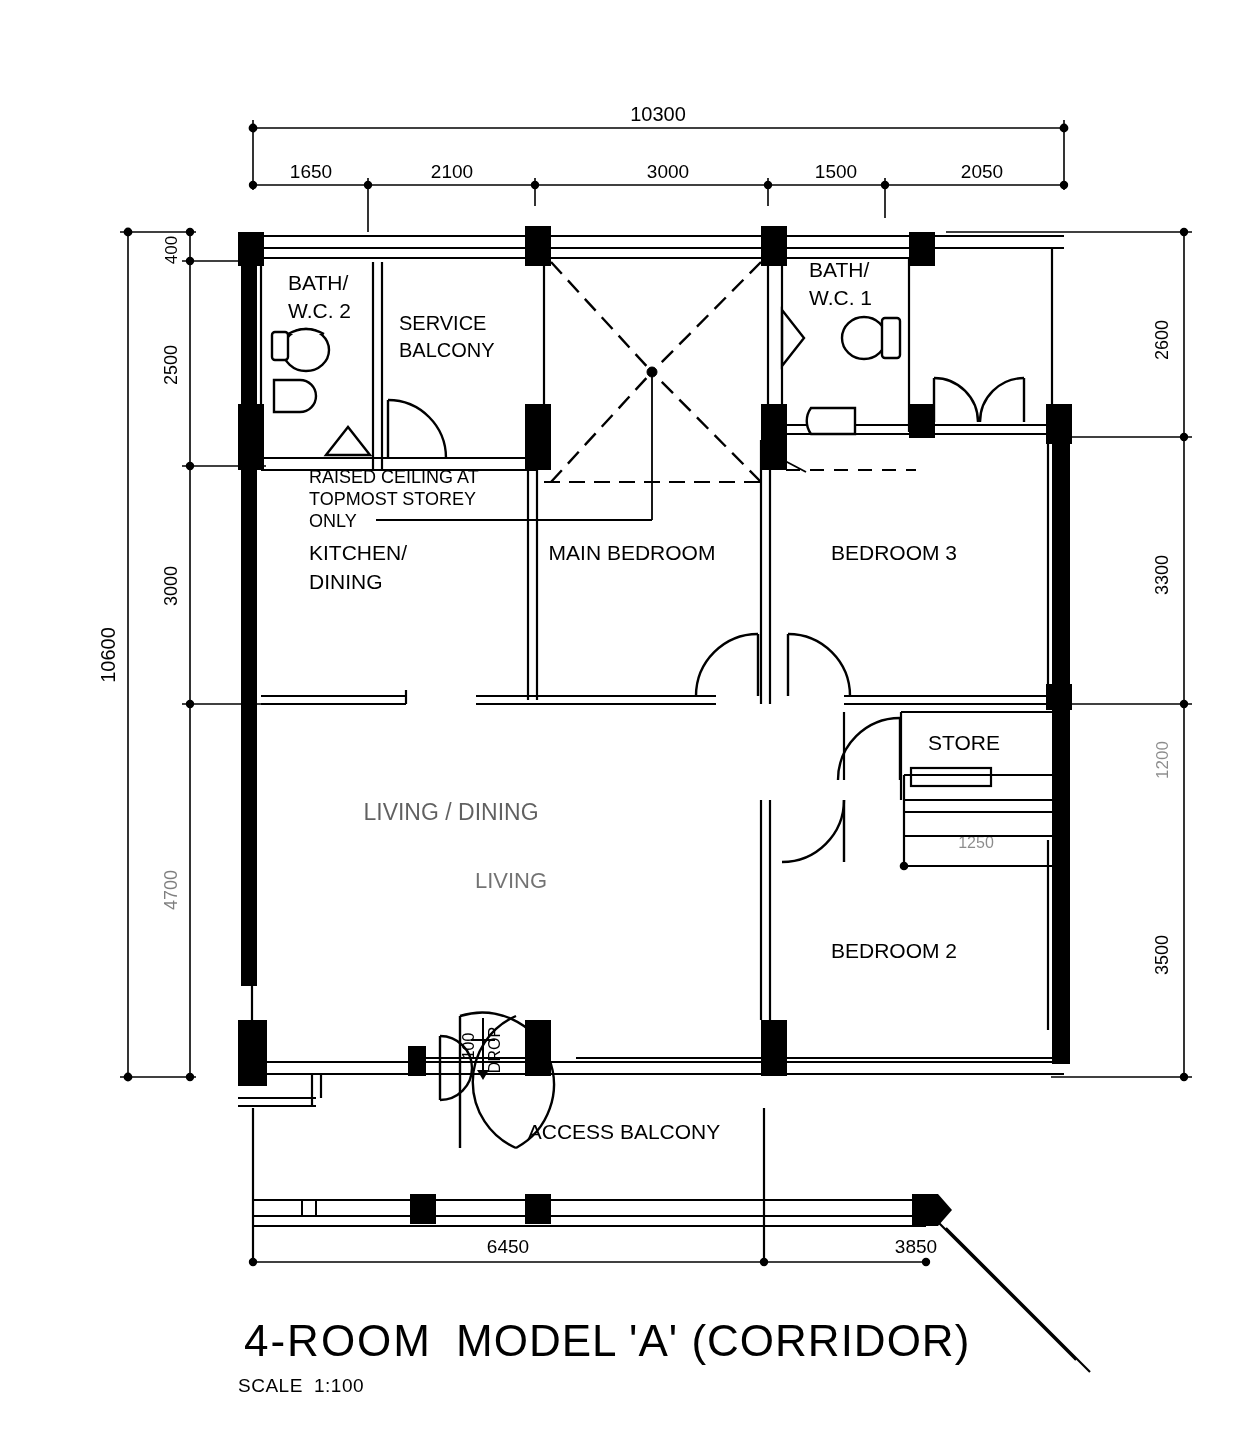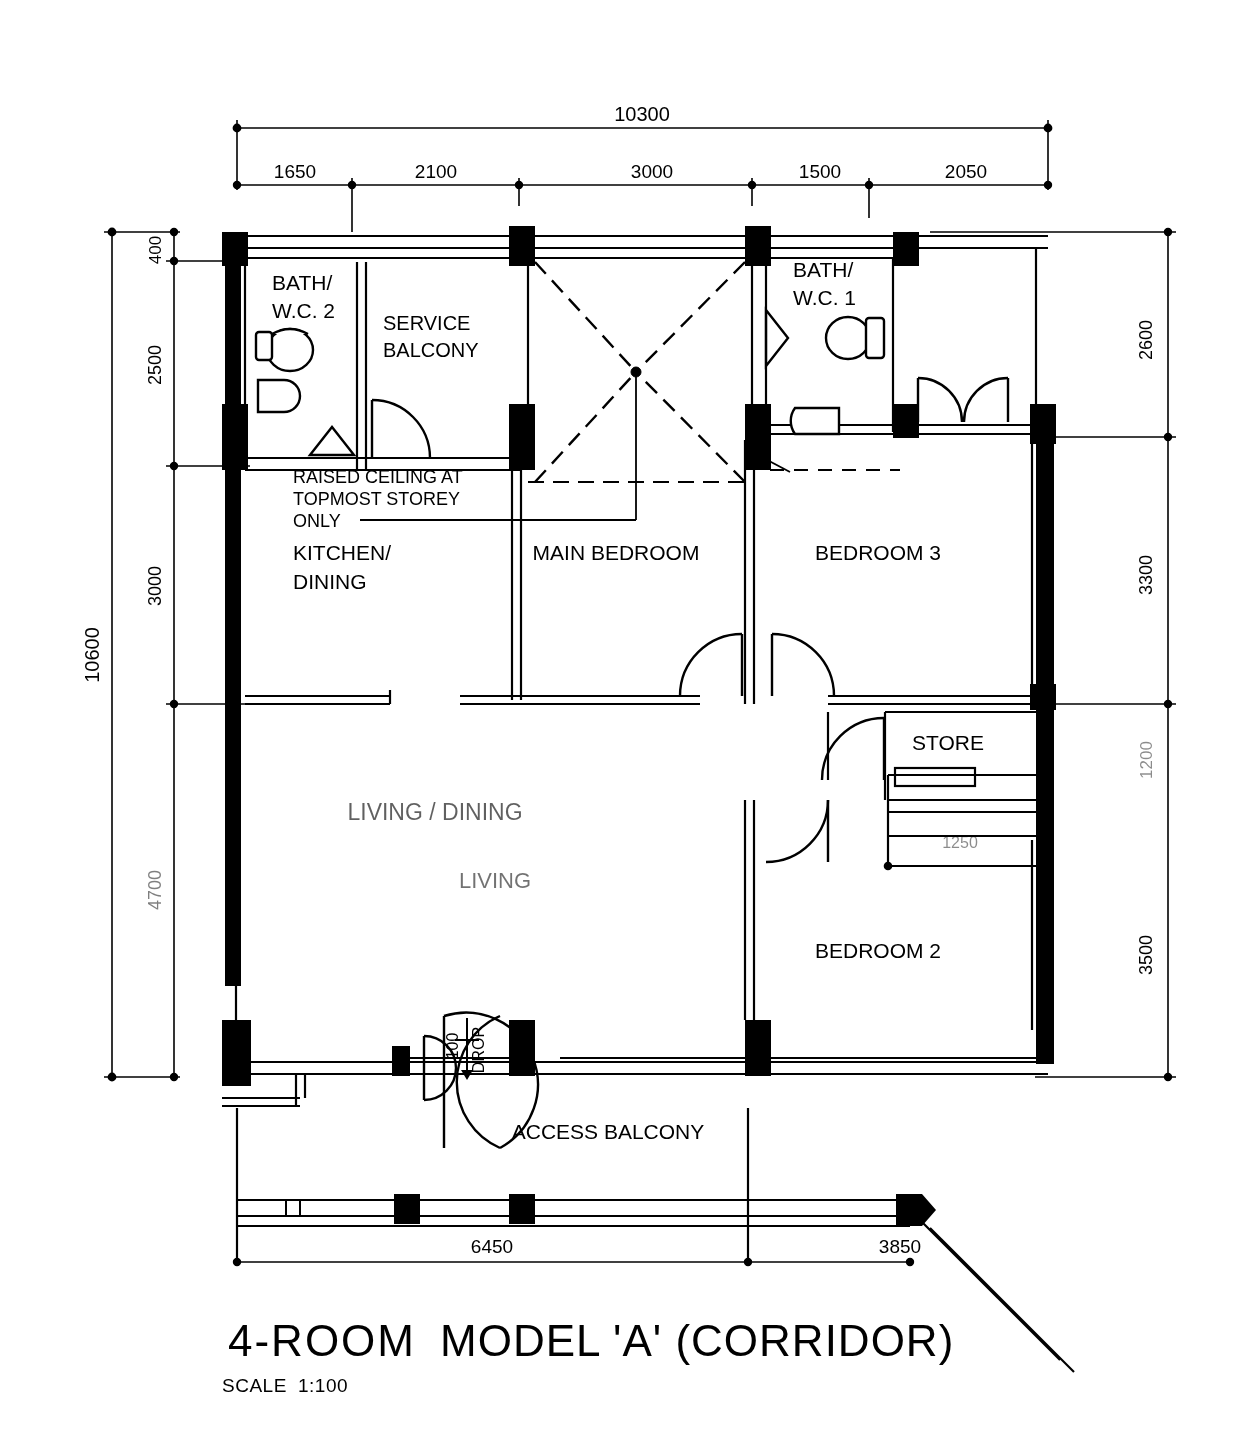--- a/index.html
+++ b/index.html
@@ -2,21 +2,21 @@
 <html><head>
 <meta charset="utf-8">
 <title>Floor Plan</title>
 <style>
   html,body{margin:0;padding:0;background:#ffffff;}
   body{
     font-family:"Liberation Sans", sans-serif;
     width:1252px;height:1440px;position:relative;overflow:hidden;
     color:#000;
   }
-  #stage{position:absolute;left:0;top:0;width:1088px;height:1440px;}
+  #stage{position:absolute;left:16px;top:0;width:1088px;height:1440px;}
   svg#plan{position:absolute;left:0;top:0;width:1252px;height:1440px;display:block;}
 
   .wm{
     position:absolute;left:0;top:1311px;width:405px;height:29px;
     background:#b5b5b5;color:#ffffff;
     font-size:14.5px;line-height:29px;
     padding-left:8px;box-sizing:border-box;
     letter-spacing:.1px;white-space:nowrap;overflow:hidden;
     font-family:"Liberation Sans", sans-serif;
   }

